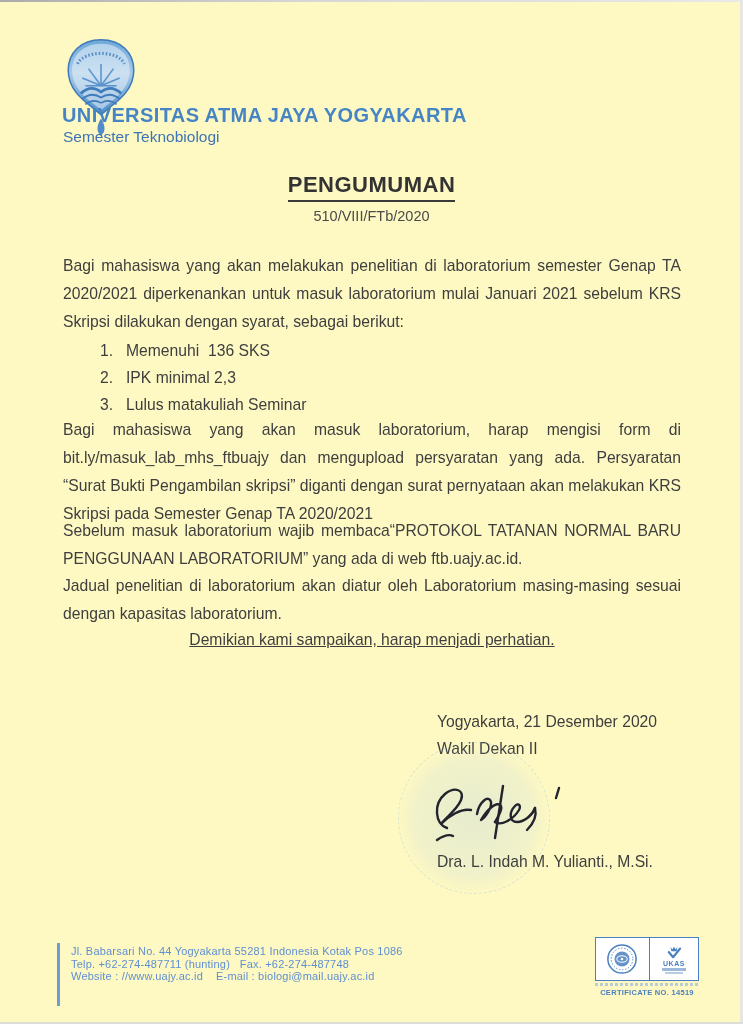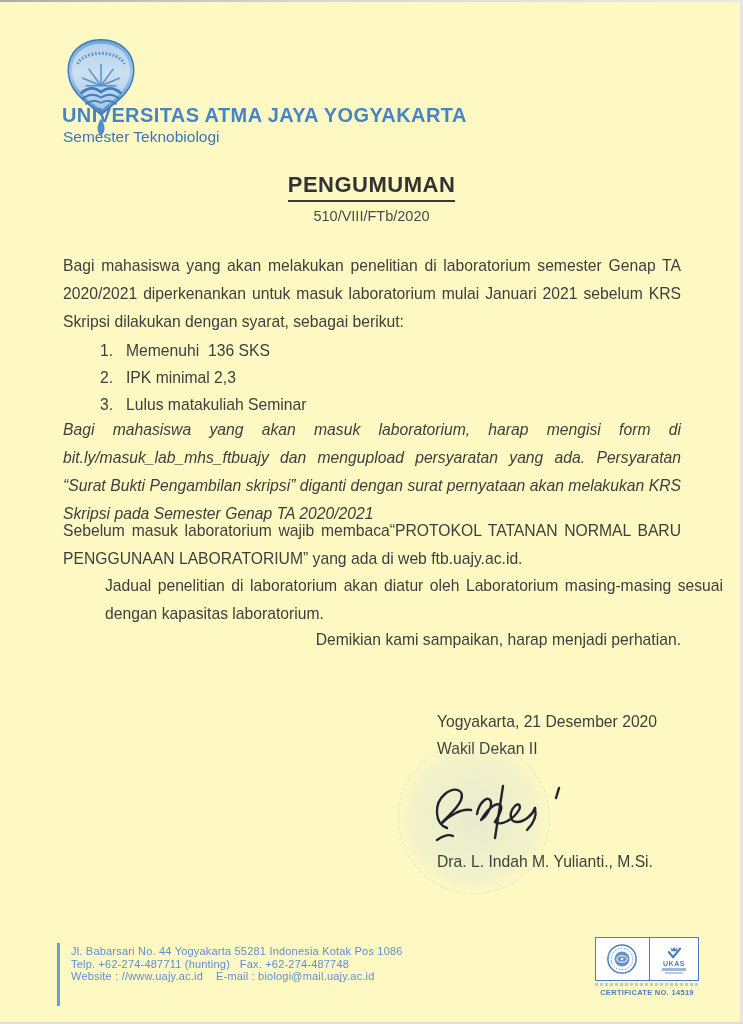--- a/index.html
+++ b/index.html
@@ -37,24 +37,24 @@
     position:absolute;left:63px;width:618px;
     font-size:15.7px;line-height:28px;
     text-align:justify;color:#3e3e3e;
   }
   .p1{top:252px;}
   .req-list{position:absolute;left:100px;top:337px;width:560px;
     font-size:15.7px;line-height:27px;color:#3e3e3e;}
   .req-item{display:flex;}
   .req-num{width:26px;flex:0 0 26px;}
   .req-text{white-space:pre-wrap;text-align:center;}
-  .p2{top:416px;font-style:italic;}
+  .p2{top:416px;}
   .p3{top:517px;}
-  .p4{top:572px;margin-left:42px;}
-  .p5{top:626px;text-align:right;}
+  .p4{top:572px;}
+  .p5{top:626px;text-align:center;text-decoration:underline;}
 
   
   .sig-place-date{position:absolute;left:437px;top:713px;font-size:15.7px;color:#3e3e3e;}
   .sig-position{position:absolute;left:437px;top:740px;font-size:15.7px;color:#3e3e3e;}
   .sig-watermark{position:absolute;left:398px;top:742px;width:150px;height:150px;
     border-radius:50%;
     background:radial-gradient(circle at 50% 50%, rgba(173,205,236,0.28) 0%, rgba(173,205,236,0.16) 55%, rgba(173,205,236,0) 72%);
     border:1px dashed rgba(150,190,228,0.35);}
   .sig-script{position:absolute;left:425px;top:766px;width:180px;height:92px;}
   .sig-name{position:absolute;left:437px;top:853px;font-size:15.7px;color:#3e3e3e;}

